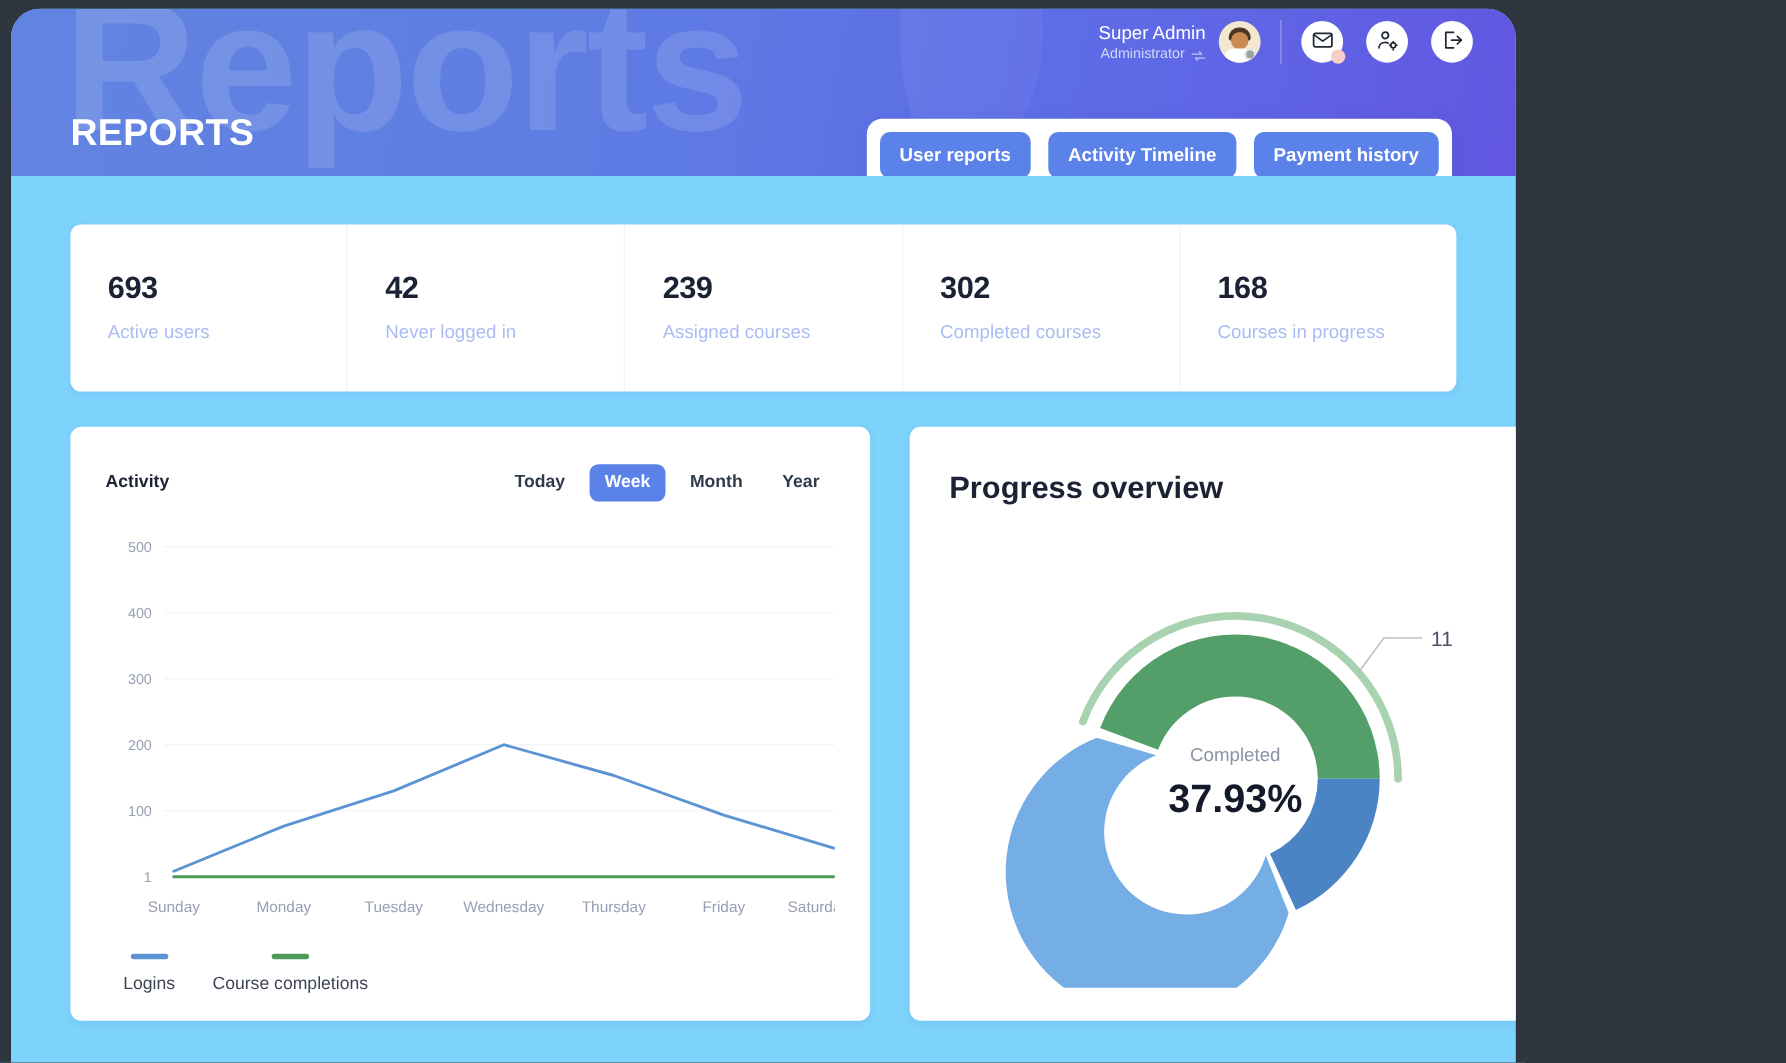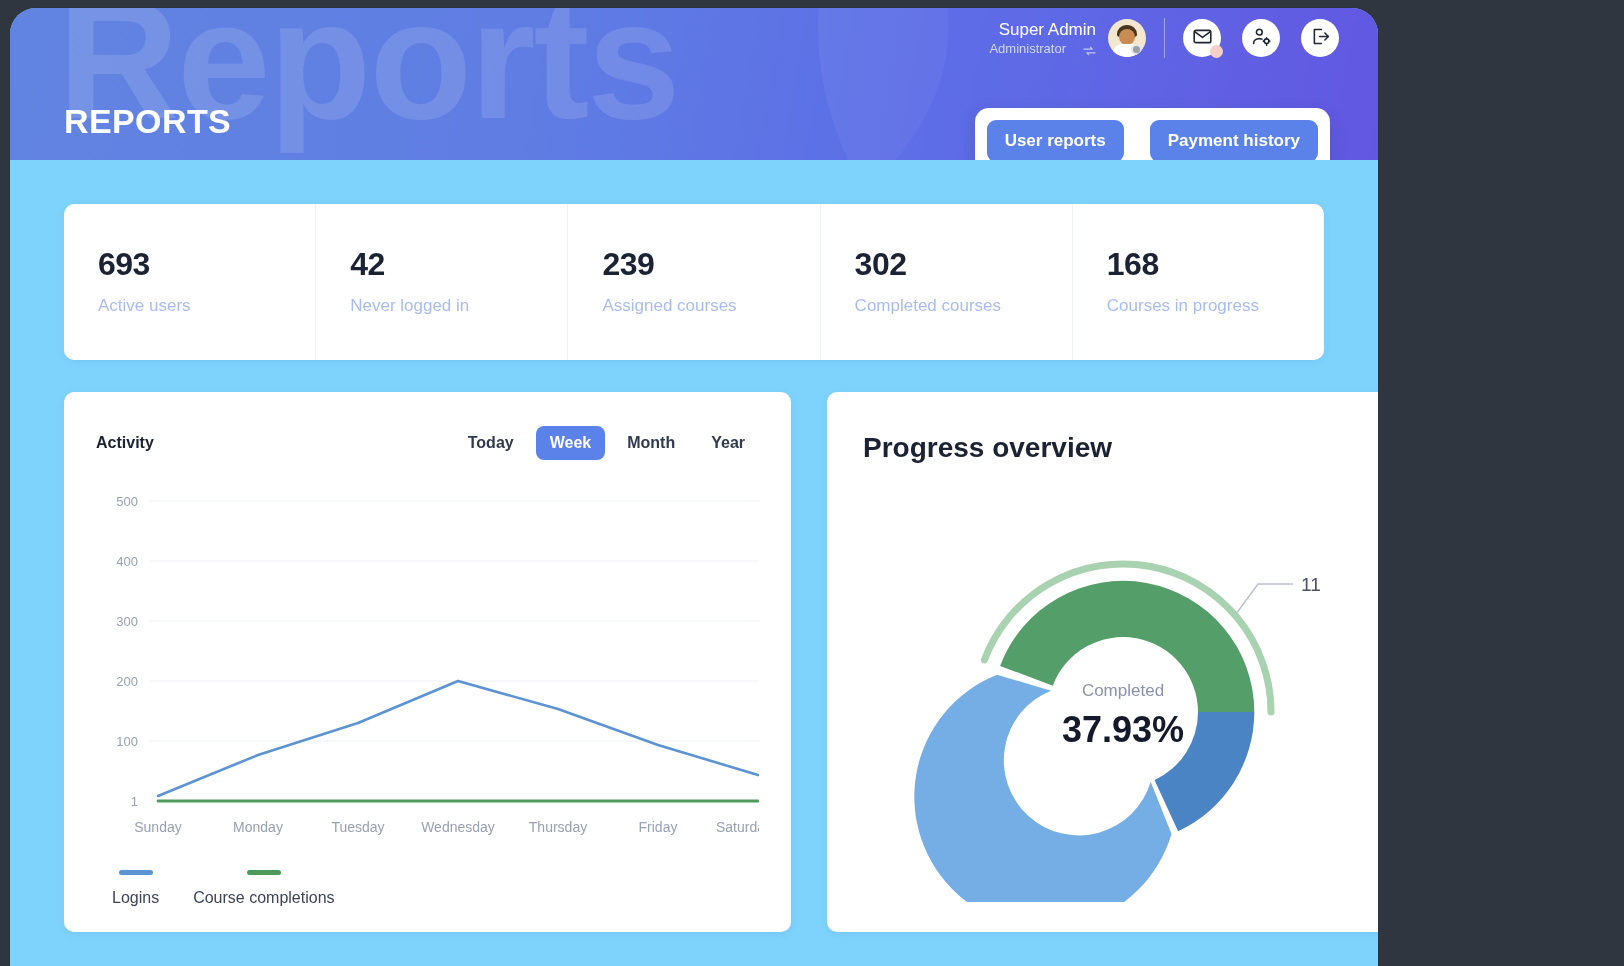--- a/index.html
+++ b/index.html
@@ -63,21 +63,21 @@
     right: 39px; top: 10px;
     display: flex;
     align-items: center;
     gap: 12px;
   }
   .user-names { text-align: right; line-height: 1.25; }
   .user-name { font-size: 17px; color: #ffffff; font-weight: 400; }
   .user-role {
     font-size: 13px;
     color: #cfd8f6;
-    display: flex; align-items: center; justify-content: flex-end; gap: 17px;
+    display: flex; align-items: center; justify-content: flex-end; gap: 6px;
   }
   .swap-icon { display: inline-block; width: 13px; height: 10px; opacity: .85; }
   .avatar {
     width: 38px; height: 38px;
     border-radius: 50%;
     background: #f3e7cf;
     position: relative;
     overflow: hidden;
     flex: 0 0 auto;
   }
@@ -99,25 +99,25 @@
     border: none; cursor: pointer;
   }
   .icon-btn + .icon-btn { margin-left: 9px; }
   .icon-btn .dot {
     position: absolute; right: -2px; bottom: -1px;
     width: 13px; height: 13px; border-radius: 50%;
     background: #f6cfc9;
   }
   .tabs-wrap {
     position: absolute;
-    right: 48px; top: 100px;
+    right: 58px; top: 100px;
     background: #ffffff;
     border-radius: 14px;
     padding: 12px;
-    display: flex; gap: 26px;
+    display: flex; gap: 16px;
     box-shadow: 0 6px 18px rgba(30,40,90,0.14);
   }
   .tab-btn {
     background: #5a82e8;
     color: #ffffff;
     border: none;
     border-radius: 9px;
     padding: 11px 18px;
     font-size: 17px;
     font-weight: 700;
@@ -134,21 +134,21 @@
     box-shadow: 0 2px 7px rgba(60,80,160,0.08);
     overflow: hidden;
   }
   .stat {
     flex: 1;
     padding: 44px 0 44px 34px;
     border-right: 1px solid #eef1f8;
   }
   .stat:last-child { border-right: none; }
   .stat-value {
-    font-size: 32px;
+    font-size: 28px;
     font-weight: 700;
     color: #1b2233;
     line-height: 1;
     letter-spacing: -0.5px;
   }
   .stat-label {
     margin-top: 16px;
     font-size: 17px;
     color: #a9bcf2;
   }
@@ -253,20 +253,21 @@
             <path d="M13 4H5v16h8"></path>
               <path d="M17 8l4 4-4 4"></path>
               <path d="M21 12h-10"></path>
           </svg>
         </span>
       </button>
     </div>
 
     <div class="tabs-wrap">
       <button class="tab-btn">User reports</button>
+      <button class="tab-btn">Activity Timeline</button>
       <button class="tab-btn">Payment history</button>
     </div>
   </div>
 
   <div class="content">
 
     <div class="stats-card">
       <div class="stat">
         <div class="stat-value">693</div>
         <div class="stat-label">Active users</div>

